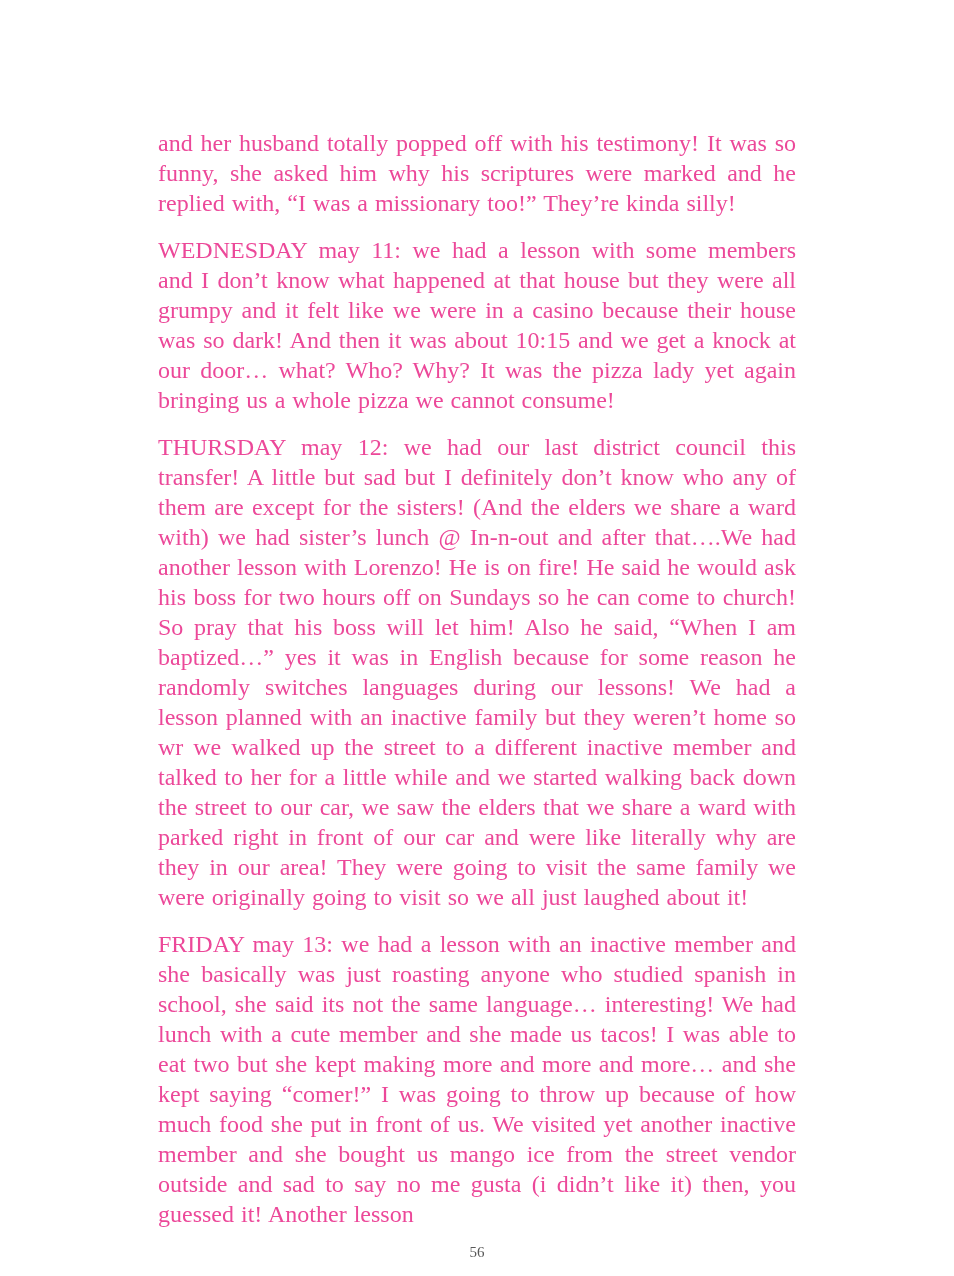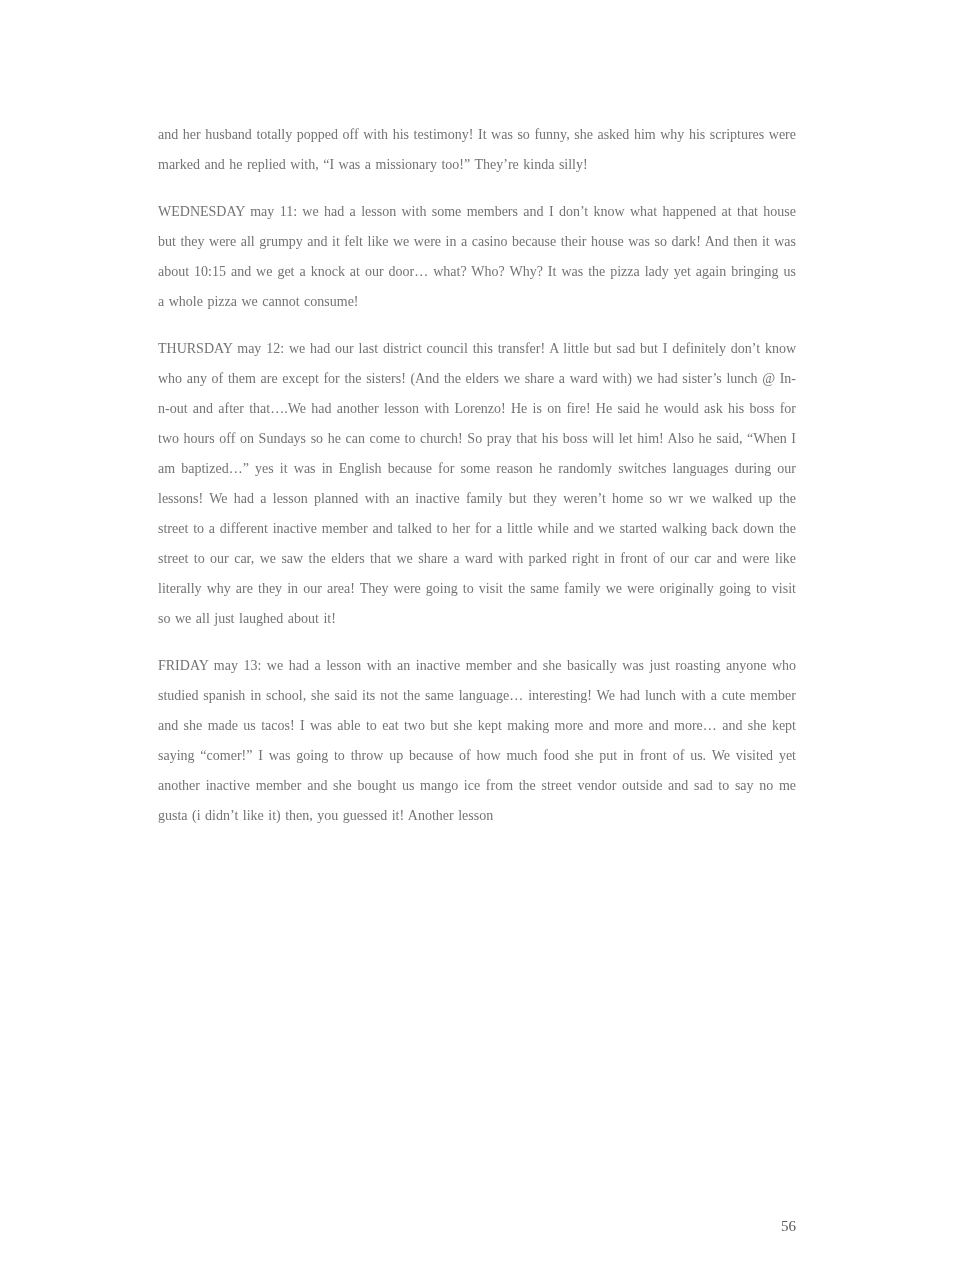--- a/index.html
+++ b/index.html
@@ -15,34 +15,34 @@
     overflow: hidden;
     font-family: "Liberation Serif", "DejaVu Serif", serif;
   }
   .content {
     position: absolute;
     top: 120px;
     left: 158px;
     width: 638px;
   }
   .content p {
-    margin: 0 0 17px 0;
-    font-size: 14px;
+    margin: 8px 0 17px 0;
+    font-size: 24px;
     line-height: 30px;
-    color: #737373;
+    color: #ec4899;
     text-align: justify;
     text-justify: inter-word;
     word-spacing: 1px;
   }
   .page-number {
     position: absolute;
-    top: 1218px;
+    top: 1244px;
     left: 158px;
     width: 638px;
-    text-align: right;
+    text-align: center;
     font-size: 15px;
     color: #595959;
   }
 </style>
 </head>
 <body>
 
 <div class="page">
   <div class="content">
     <p>and her husband totally popped off with his testimony! It was so funny,  she asked him why his scriptures were marked and he replied with,  “I was a missionary too!” They’re kinda silly!</p>

